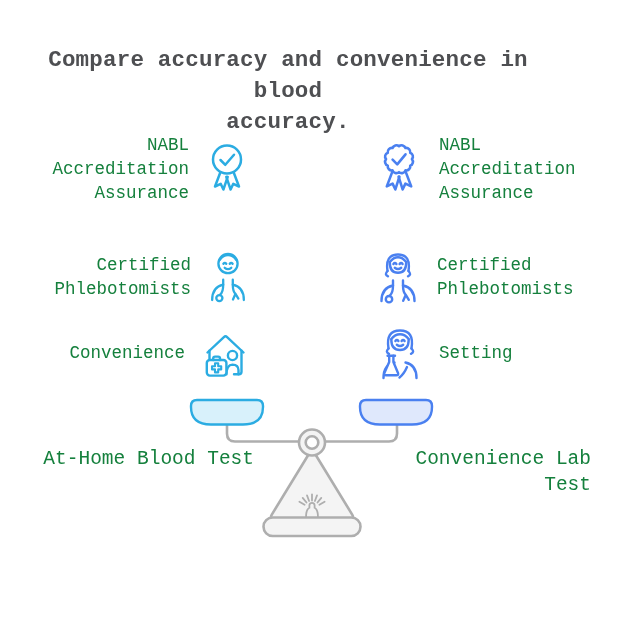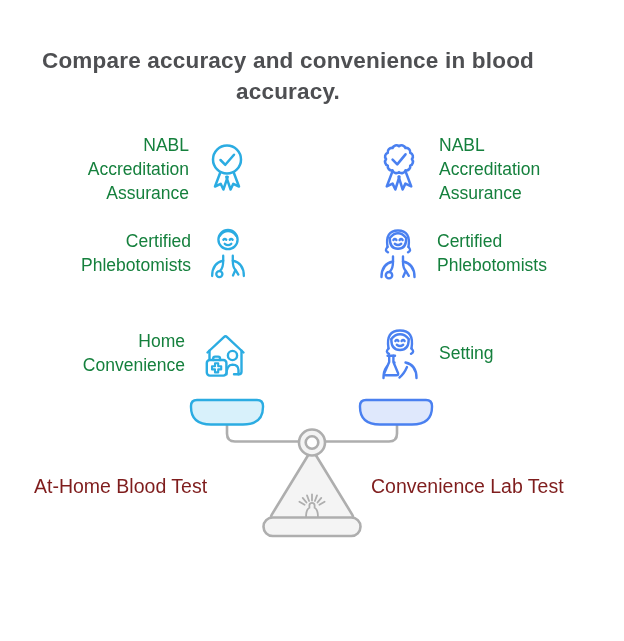--- a/index.html
+++ b/index.html
@@ -1,37 +1,37 @@
 <!DOCTYPE html>
 <html><head>
 <meta charset="utf-8">
 <style>
   html,body { margin:0; padding:0; background:#fff; }
   .canvas {
     position:relative; width:624px; height:641px; background:#ffffff;
-    font-family:Liberation Sans, sans-serif; overflow:hidden;
+    font-family:Liberation Mono, monospace; overflow:hidden;
   }
   .title {
     position:absolute; left:28px; top:45px; width:520px;
     text-align:center; font-size:22.5px; font-weight:bold;
     line-height:31px; color:#4e4f52; letter-spacing:0.2px;
   }
   .row { position:absolute; display:flex; align-items:center; gap:13px; }
   .row.left  { left:40px;  width:212px; justify-content:flex-end; }
   .row.right { left:372px; width:240px; justify-content:flex-start; }
   .row-1 { top:132px; height:74px; }
-  .row-2 { top:216px; height:74px; }
+  .row-2 { top:240px; height:74px; }
   .row-3 { top:316px; height:74px; }
   .item-label { font-size:17.5px; line-height:24px; color:#15803d; }
   .row.left  .item-label { text-align:right; }
   .row.right .item-label { text-align:left; }
   .icon-box { flex:0 0 auto; display:flex; align-items:center; justify-content:center; }
   .footer-label {
-    position:absolute; top:473px; width:220px; text-align:left;
-    font-size:19.5px; line-height:26px; color:#7f1d1d;
+    position:absolute; top:446px; width:220px; text-align:right;
+    font-size:19.5px; line-height:26px; color:#15803d;
   }
   #label-left  { left:34px; }
   #label-right { left:371px; }
   .scale-svg { position:absolute; left:150px; top:393px; }
 </style>
 </head>
 <body>
 
 <div class="canvas">
 
@@ -120,21 +120,20 @@
       </svg>
     </div>
     <div class="item-label">
       <div>Certified</div>
       <div>Phlebotomists</div>
     </div>
   </div>
 
   <div class="row left row-3">
     <div class="item-label">
-      <div>Home</div>
       <div>Convenience</div>
     </div>
     <div class="icon-box">
       <svg width="54" height="62" viewBox="0 0 54 62">
         <g fill="none" stroke-width="2.4" stroke-linecap="round" stroke-linejoin="round" stroke="#2BACE2">
           <path d="M9.5,30.5 L25.9,15.1 Q27.5,13.6 29.1,15.1 L45.5,30.5"></path>
           <path d="M43.5,28.6 L43.5,49.8 Q43.5,52.3 41,52.3 L36,52.3"></path>
           <path d="M11.5,28.6 L11.5,37.2"></path>
           <circle cx="34.5" cy="33.5" r="4.6"></circle>
           <path d="M28.5,52.3 Q28.5,42.8 34.5,42.6 Q40.5,42.8 40.5,48.3 L40.5,52.3"></path>

